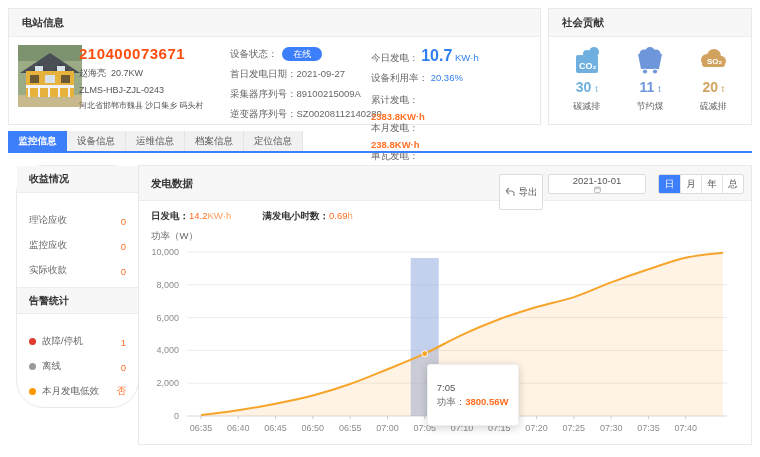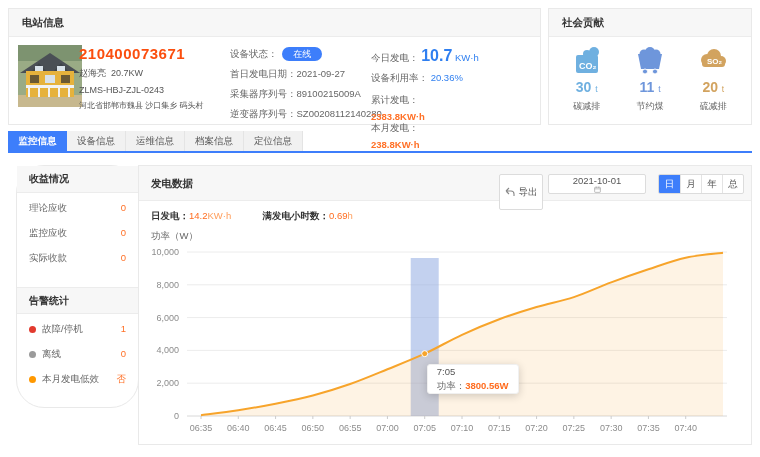--- a/index.html
+++ b/index.html
@@ -42,21 +42,21 @@
   #tabs { position:absolute; left:8px; top:131px; height:20px; display:flex; }
   .tab { width:59px; height:20px; line-height:20px; text-align:center; font-size:9.5px;
     background:#f1f1f1; color:#555; border-right:1px solid #e4e4e4; cursor:pointer; }
   .tab.active { background:#3d7efb; color:#fff; font-weight:bold; border-right:none; }
   #tabs-underline { position:absolute; left:8px; top:151px; width:744px; height:2px; background:#3d7efb; }
 
   
   #sidebar { left:16px; top:165px; width:123px; height:243px;border-radius:28px; }
   .side-header { height:27px; line-height:26px; background:#f7f7f7; border-bottom:1px solid #ececec;
     padding-left:12px; font-size:10px; font-weight:bold; color:#333; }
-  .side-row { display:flex; justify-content:space-between; align-items:flex-start;
+  .side-row { display:flex; justify-content:space-between; align-items:flex-end;
     padding:0 12px; height:25px; }
   .side-row .lbl { color:#666; }
   .side-row .val { color:#ff7026; }
   .alarm-dot { display:inline-block; width:7px; height:7px; border-radius:50%; margin-right:6px; vertical-align:middle; }
   .alarm-lbl { color:#666; vertical-align:middle; }
   #alarm-header { margin-top:10px; border-top:1px solid #ececec; }
   .side-gap { height:9px; }
 
   
   #chart-panel { left:138px; top:165px; width:614px; height:280px; }
@@ -73,21 +73,21 @@
   .seg-btn { width:21.5px; line-height:18px; text-align:center; font-size:9.5px; color:#555;
     border-left:1px solid #e3e3e3; cursor:pointer; }
   .seg-btn:first-child { border-left:none; }
   .seg-btn.active { background:#3d7efb; color:#fff; }
   #chart-meta { position:absolute; left:12px; top:44px; font-size:9.5px; white-space:nowrap; }
   #chart-meta .m-lbl { font-weight:bold; color:#333;font-family:Liberation Mono, monospace; }
   #axis-title { position:absolute; left:12px; top:64px; color:#666; }
   #chart-area { position:absolute; left:0; top:76px; width:614px; height:200px; }
   #chart-svg { position:absolute; left:0; top:0; }
   #chart-tooltip { position:absolute; width:92px; background:#fff; border:1px solid #f0f0f0; border-radius:3px;
-    box-shadow:0 2px 8px rgba(0,0,0,.18); padding:0 9px; line-height:14px; z-index:5; }
+    box-shadow:0 2px 8px rgba(0,0,0,.18); padding:16px 9px; line-height:14px; z-index:5; }
   #chart-tooltip .tip-time { color:#555; }
   #chart-tooltip .tip-val { color:#ff6c1f; font-weight:bold; }
 </style>
 </head>
 <body>
 
 <div class="panel" id="station">
   <div class="panel-header">电站信息</div>
 
   <div id="station-photo">
@@ -150,20 +150,24 @@
       <span class="blue">20.36%</span>
     </div>
     <div class="stat-triplet">
       <div class="stat-item">
         <div class="lbl">累计发电：</div>
         <div class="val">2383.8KW·h</div>
       </div>
       <div class="stat-item">
         <div class="lbl">本月发电：</div>
         <div class="val">238.8KW·h</div>
+      </div>
+      <div class="stat-item">
+        <div class="lbl">单瓦发电：</div>
+        <div class="val">83.8KW·h</div>
       </div>
     </div>
   </div>
 </div>
 
 <div class="panel" id="social">
   <div class="panel-header">社会贡献</div>
   <div class="social-body">
     <div class="social-item">
       <div class="social-icon">

